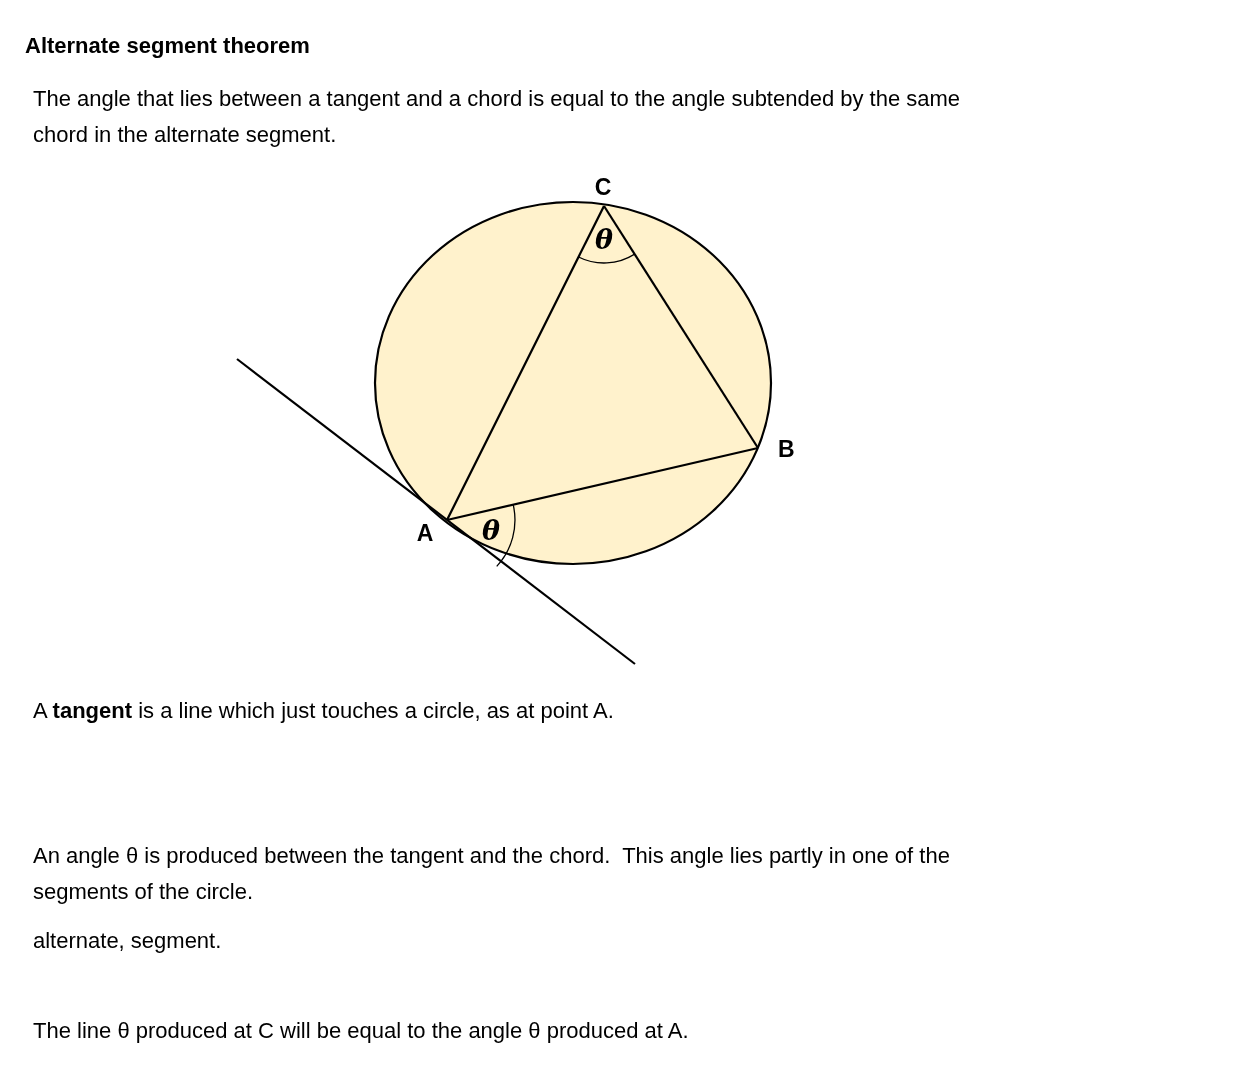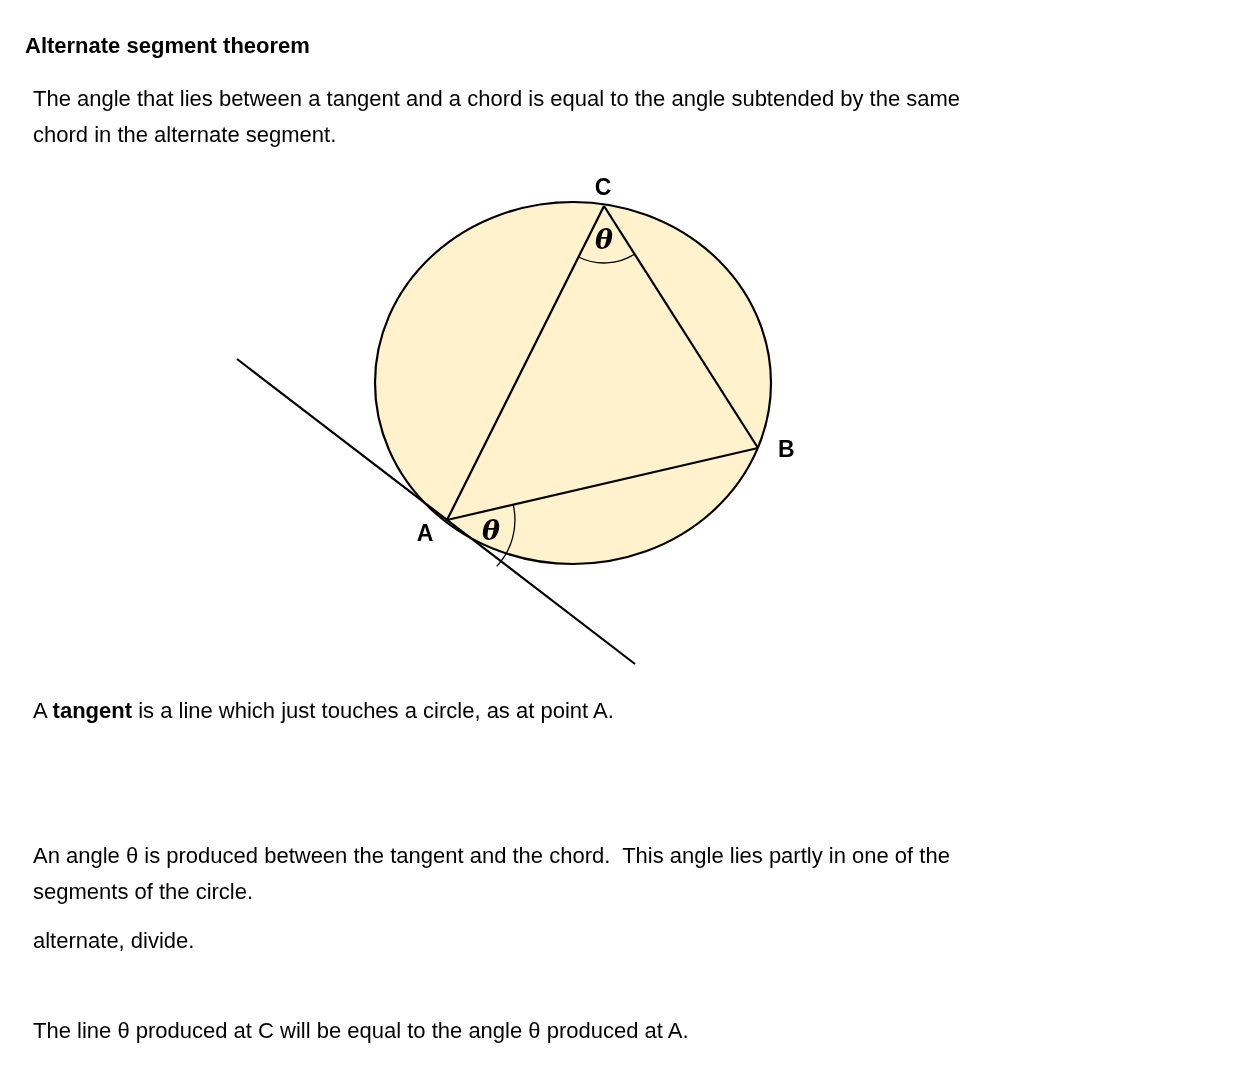--- a/index.html
+++ b/index.html
@@ -98,18 +98,18 @@
 
 <div class="abs para" id="p-chord">
 </div>
 
 <div class="abs para" id="p-angle">
   <span class="line">An angle θ is produced between the tangent and the chord.  This angle lies partly in one of the</span>
   <span class="line">segments of the circle.</span>
 </div>
 
 <div class="abs para" id="p-ends">
-  <span class="line">alternate, divide.</span>
+  <span class="line">alternate, segment.</span>
 </div>
 
 <div class="abs para" id="p-conclusion">
   <span class="line">The line θ produced at C will be equal to the angle θ produced at A.</span>
 </div>
 
 </body></html>

